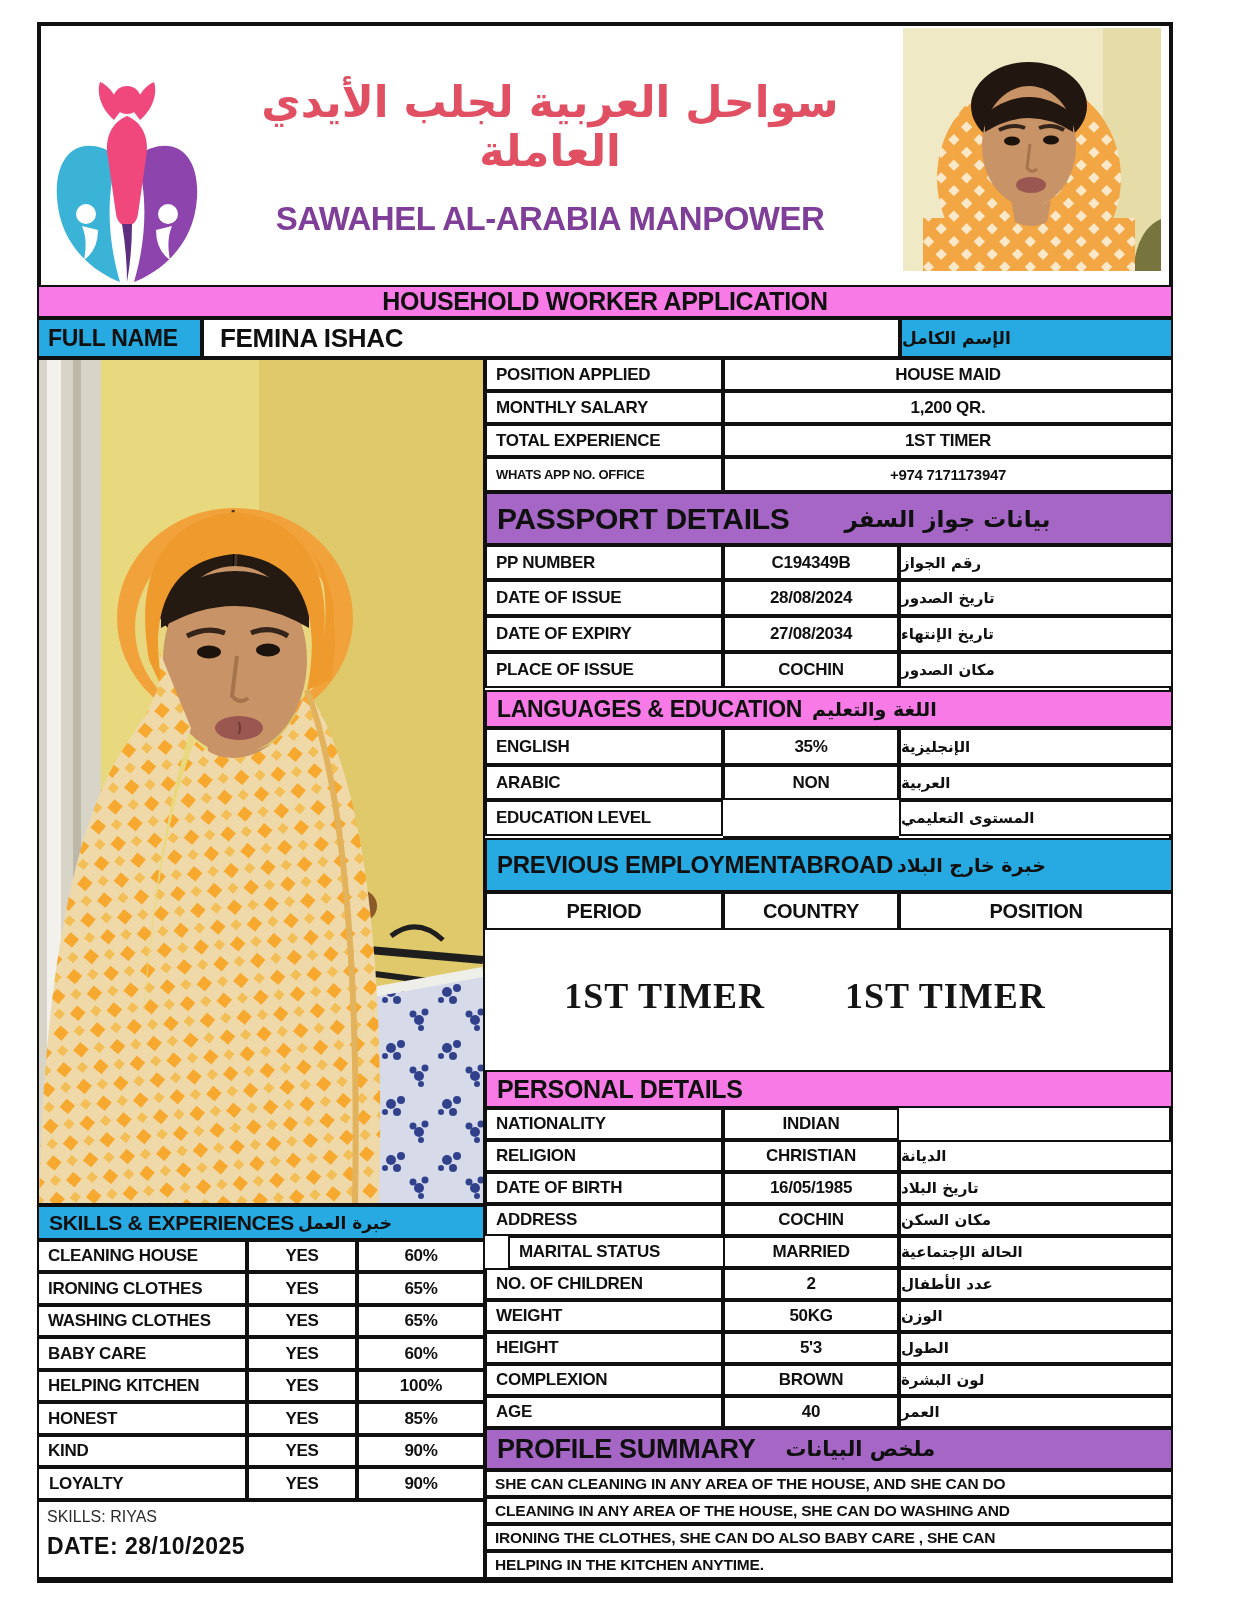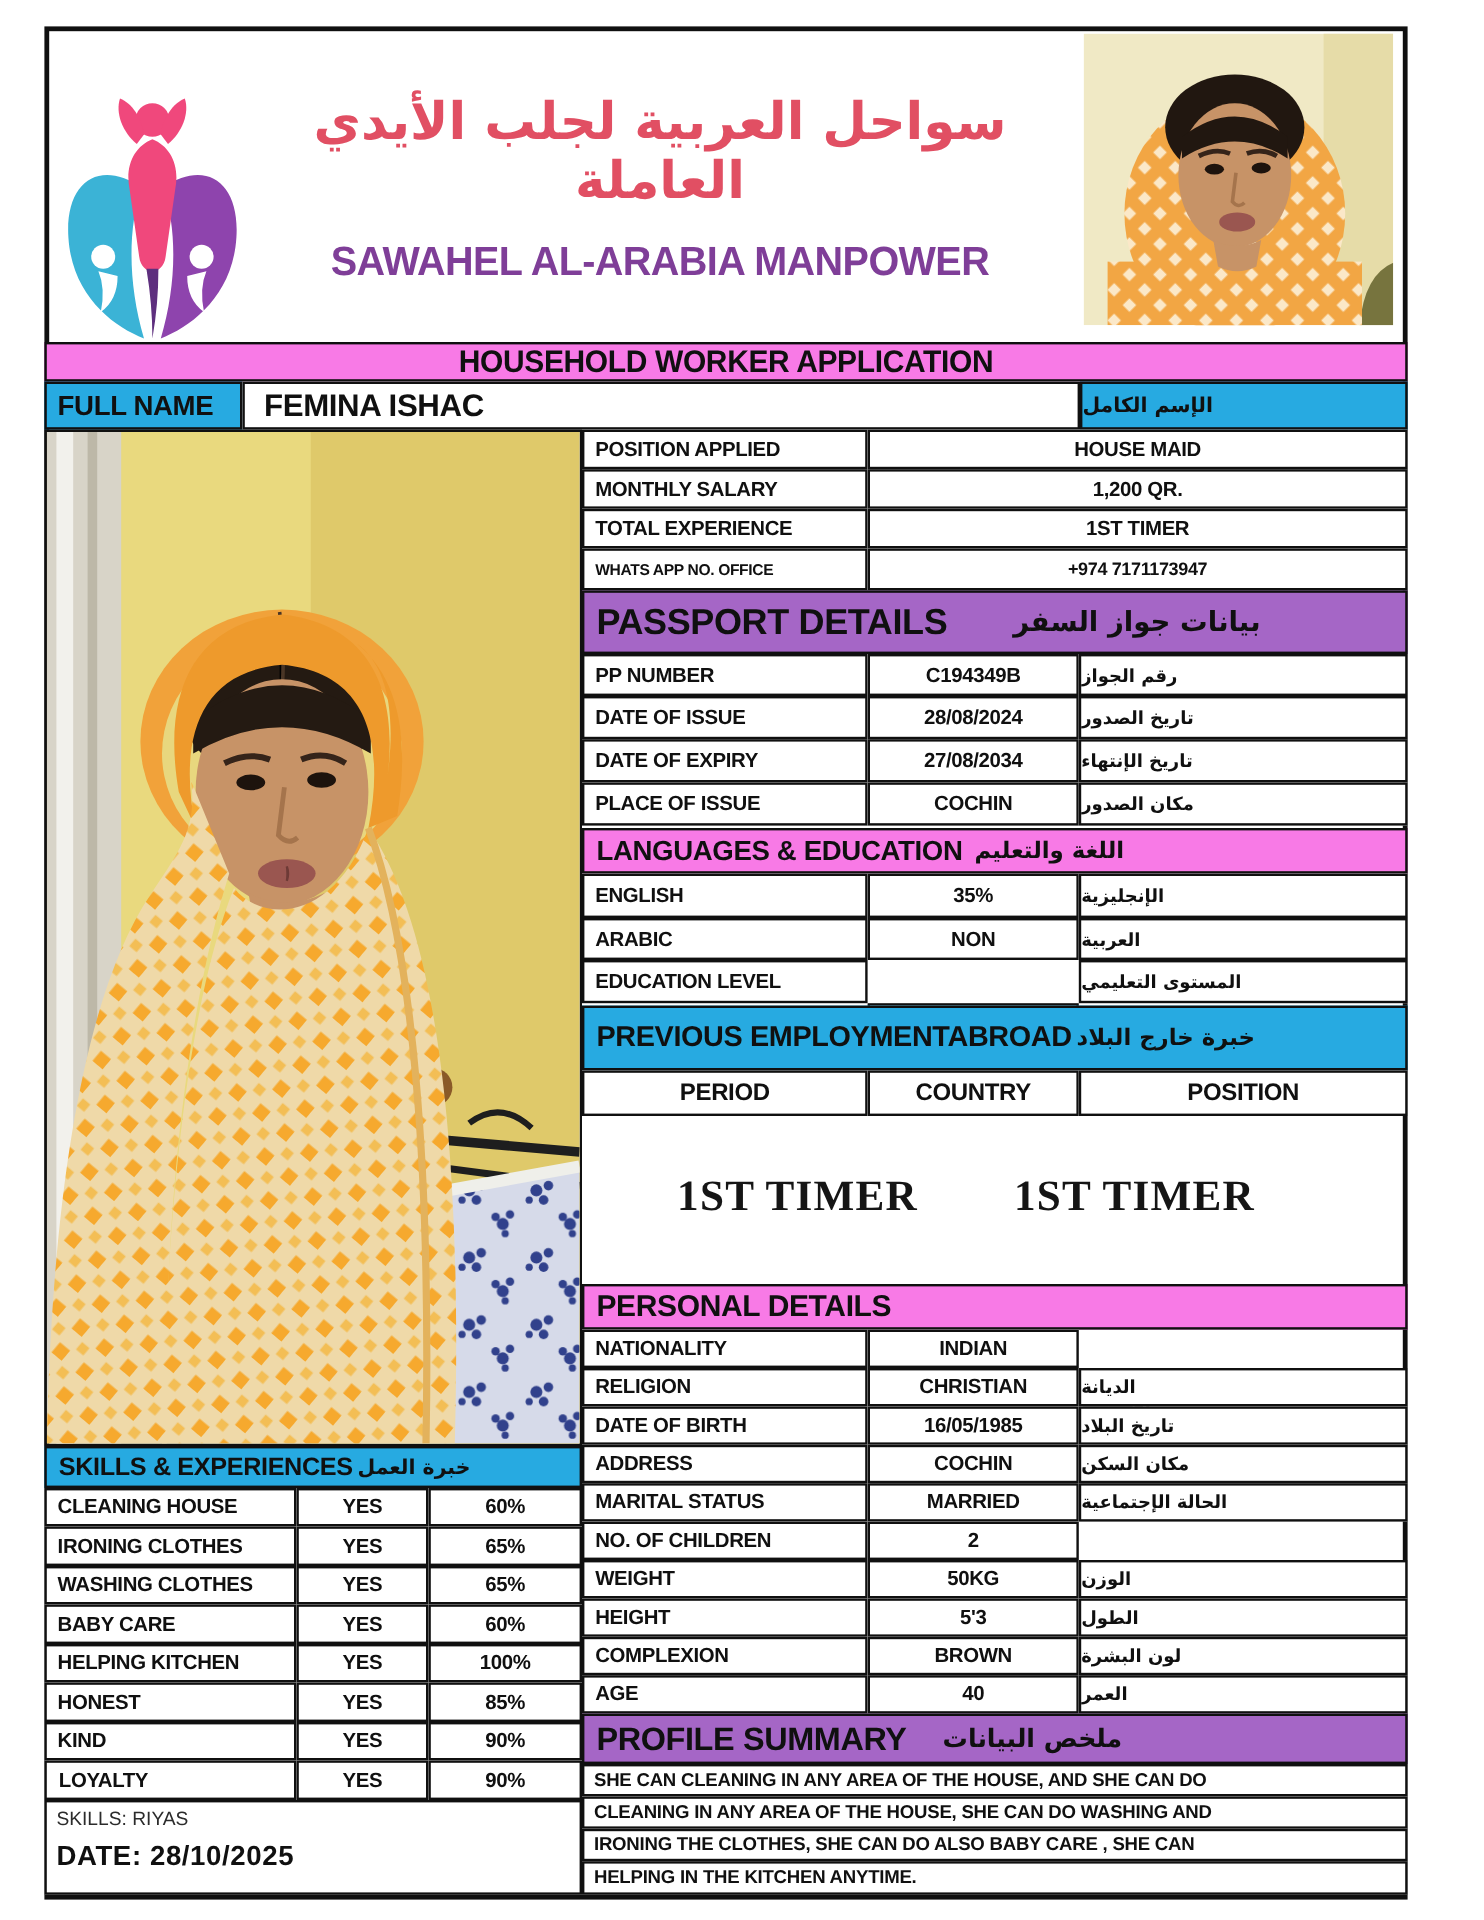--- a/index.html
+++ b/index.html
@@ -213,25 +213,26 @@
   <div class="abs cell arc" style="left:899px;top:1108px;width:274px;height:32px;margin-top:44px;">الجنسية</div>
   <div class="abs cell lbl" style="left:485px;top:1140px;width:238px;height:32px;">RELIGION</div>
   <div class="abs cell val" style="left:723px;top:1140px;width:176px;height:32px;">CHRISTIAN</div>
   <div class="abs cell arc" style="left:899px;top:1140px;width:274px;height:32px;">الديانة</div>
   <div class="abs cell lbl" style="left:485px;top:1172px;width:238px;height:32px;">DATE OF BIRTH</div>
   <div class="abs cell val" style="left:723px;top:1172px;width:176px;height:32px;">16/05/1985</div>
   <div class="abs cell arc" style="left:899px;top:1172px;width:274px;height:32px;">تاريخ البلاد</div>
   <div class="abs cell lbl" style="left:485px;top:1204px;width:238px;height:32px;">ADDRESS</div>
   <div class="abs cell val" style="left:723px;top:1204px;width:176px;height:32px;">COCHIN</div>
   <div class="abs cell arc" style="left:899px;top:1204px;width:274px;height:32px;">مكان السكن</div>
-  <div class="abs cell lbl" style="left:485px;top:1236px;width:238px;height:32px;">MARITAL STATUS</div>
+  <div class="abs cell lbl" style="left:508px;top:1236px;width:238px;height:32px;">MARITAL STATUS</div>
   <div class="abs cell val" style="left:723px;top:1236px;width:176px;height:32px;">MARRIED</div>
   <div class="abs cell arc" style="left:899px;top:1236px;width:274px;height:32px;">الحالة الإجتماعية</div>
   <div class="abs cell lbl" style="left:485px;top:1268px;width:238px;height:32px;">NO. OF CHILDREN</div>
   <div class="abs cell val" style="left:723px;top:1268px;width:176px;height:32px;">2</div>
+  <div class="abs cell arc" style="left:899px;top:1268px;width:274px;height:32px;">عدد الأطفال</div>
   <div class="abs cell lbl" style="left:485px;top:1300px;width:238px;height:32px;">WEIGHT</div>
   <div class="abs cell val" style="left:723px;top:1300px;width:176px;height:32px;">50KG</div>
   <div class="abs cell arc" style="left:899px;top:1300px;width:274px;height:32px;">الوزن</div>
   <div class="abs cell lbl" style="left:485px;top:1332px;width:238px;height:32px;">HEIGHT</div>
   <div class="abs cell val" style="left:723px;top:1332px;width:176px;height:32px;">5'3</div>
   <div class="abs cell arc" style="left:899px;top:1332px;width:274px;height:32px;">الطول</div>
   <div class="abs cell lbl" style="left:485px;top:1364px;width:238px;height:32px;">COMPLEXION</div>
   <div class="abs cell val" style="left:723px;top:1364px;width:176px;height:32px;">BROWN</div>
   <div class="abs cell arc" style="left:899px;top:1364px;width:274px;height:32px;">لون البشرة</div>
   <div class="abs cell lbl" style="left:485px;top:1396px;width:238px;height:32px;">AGE</div>

